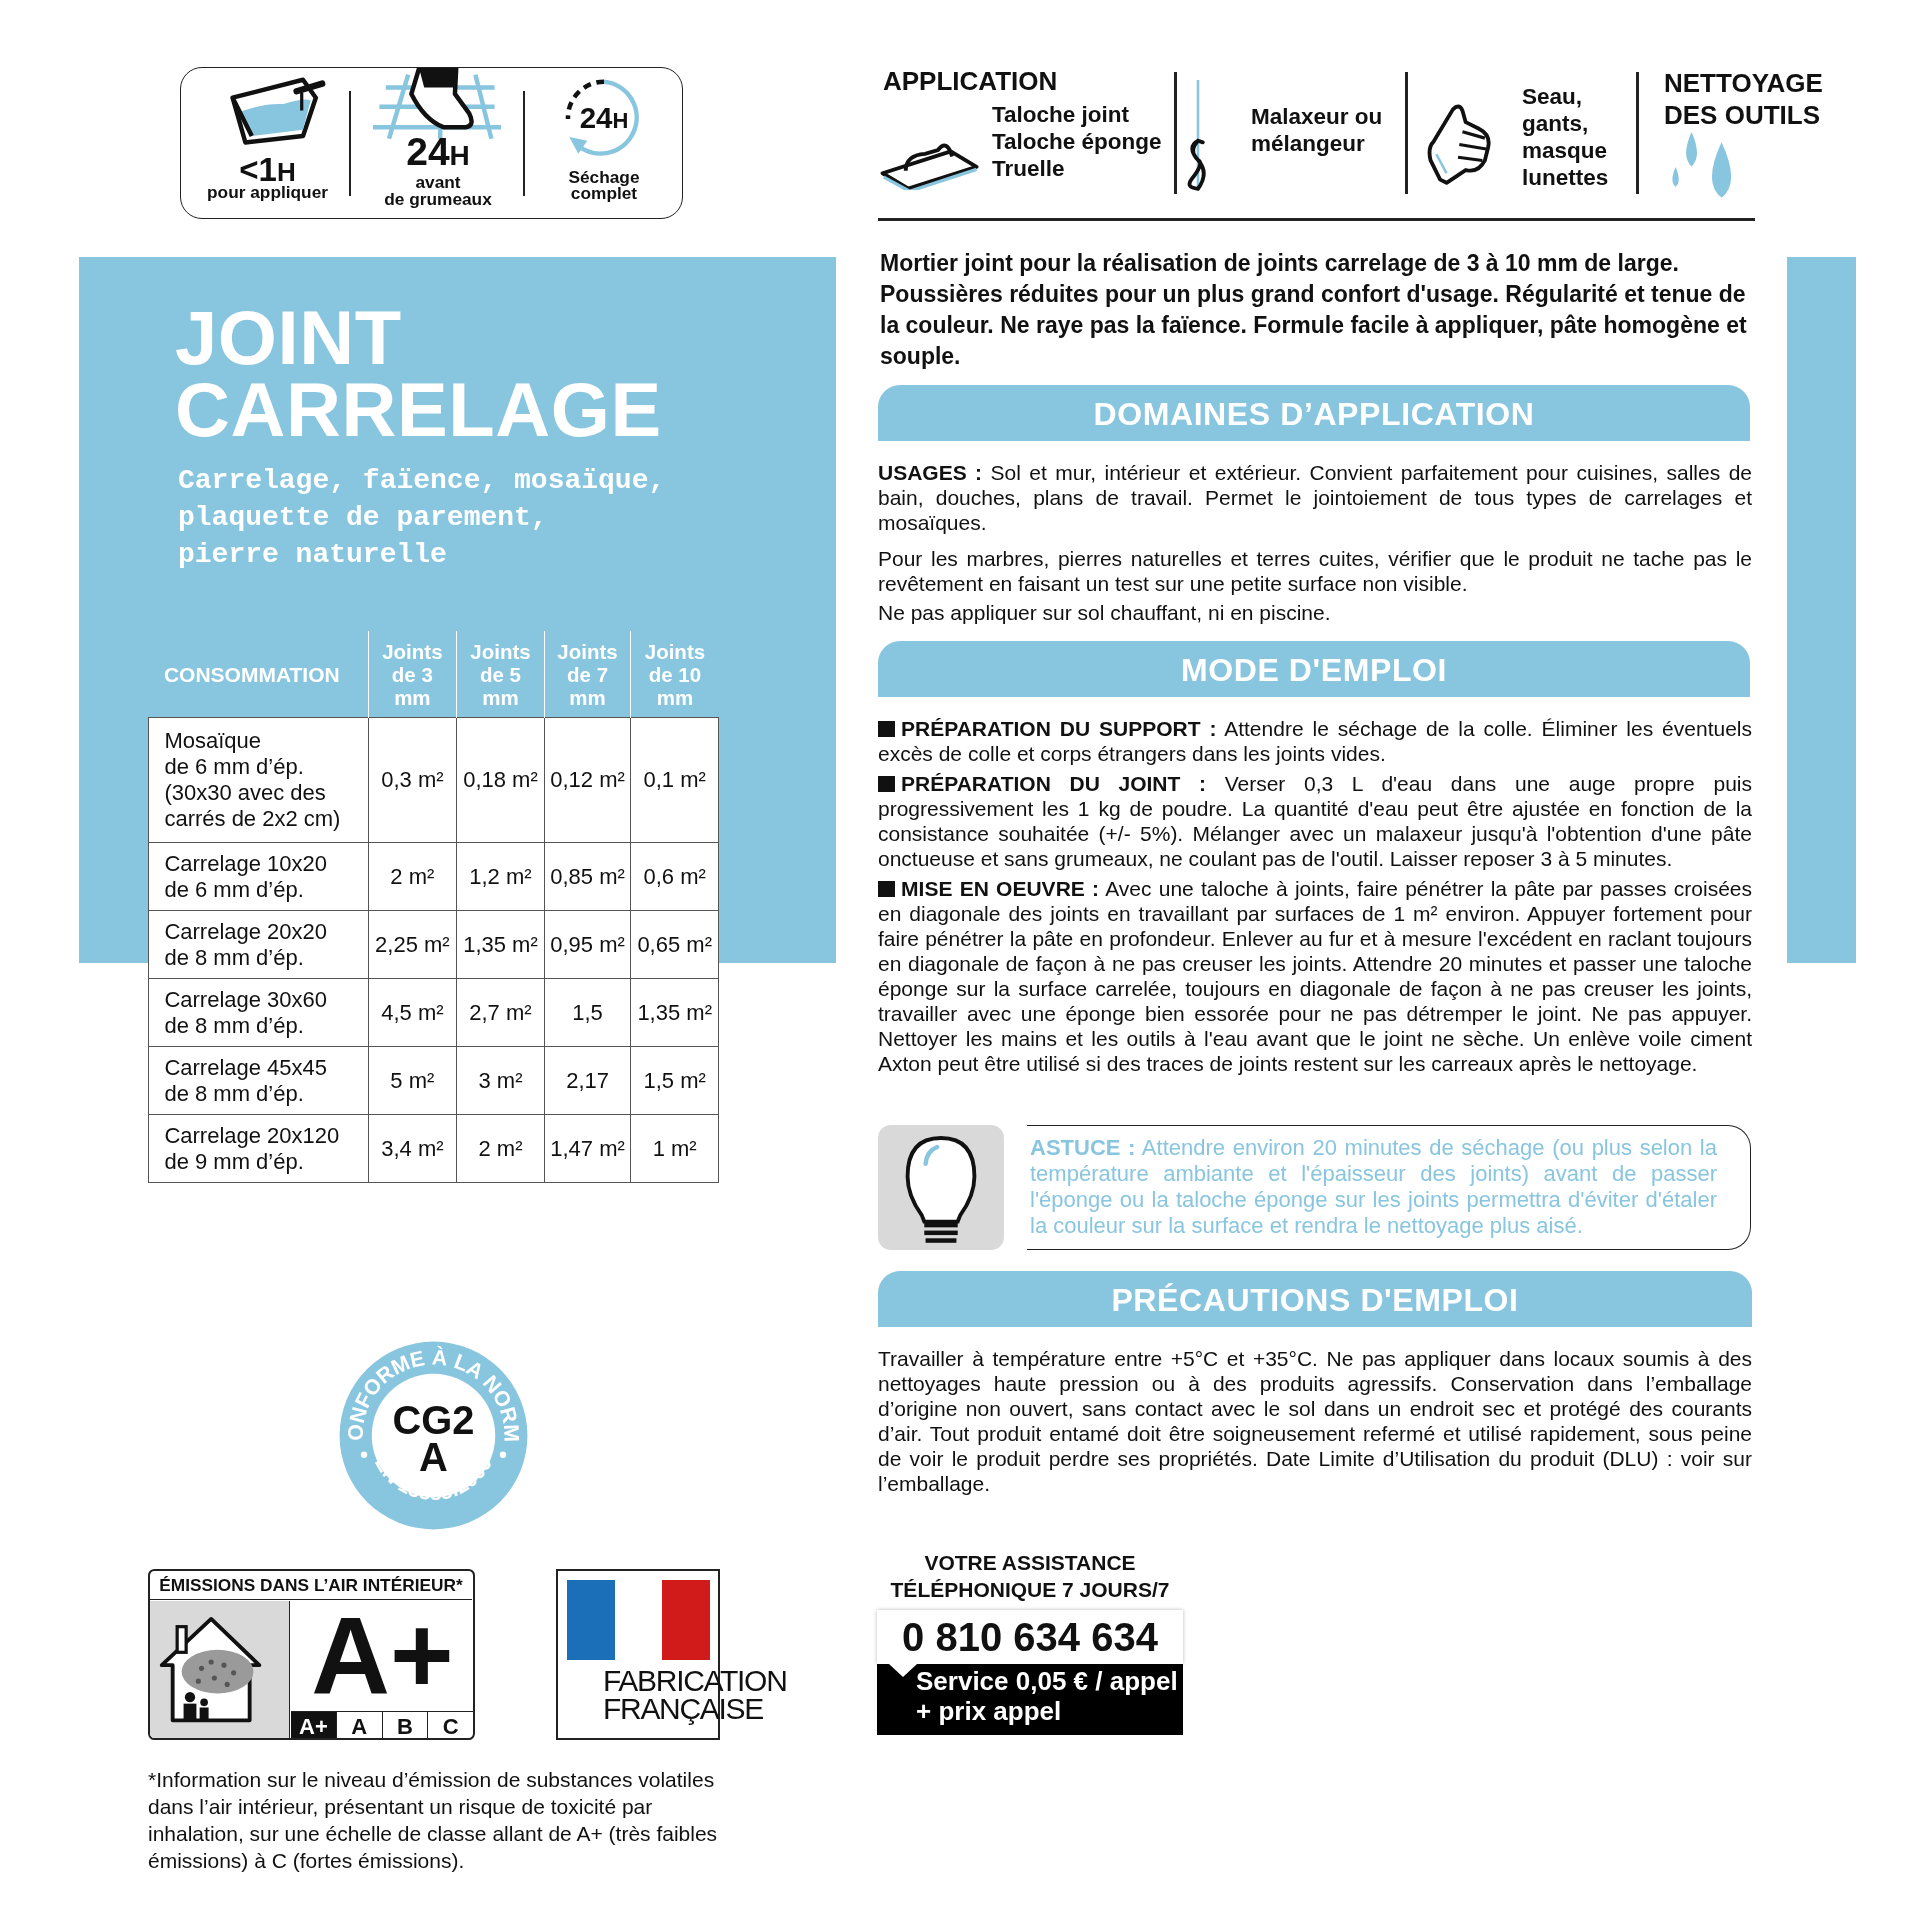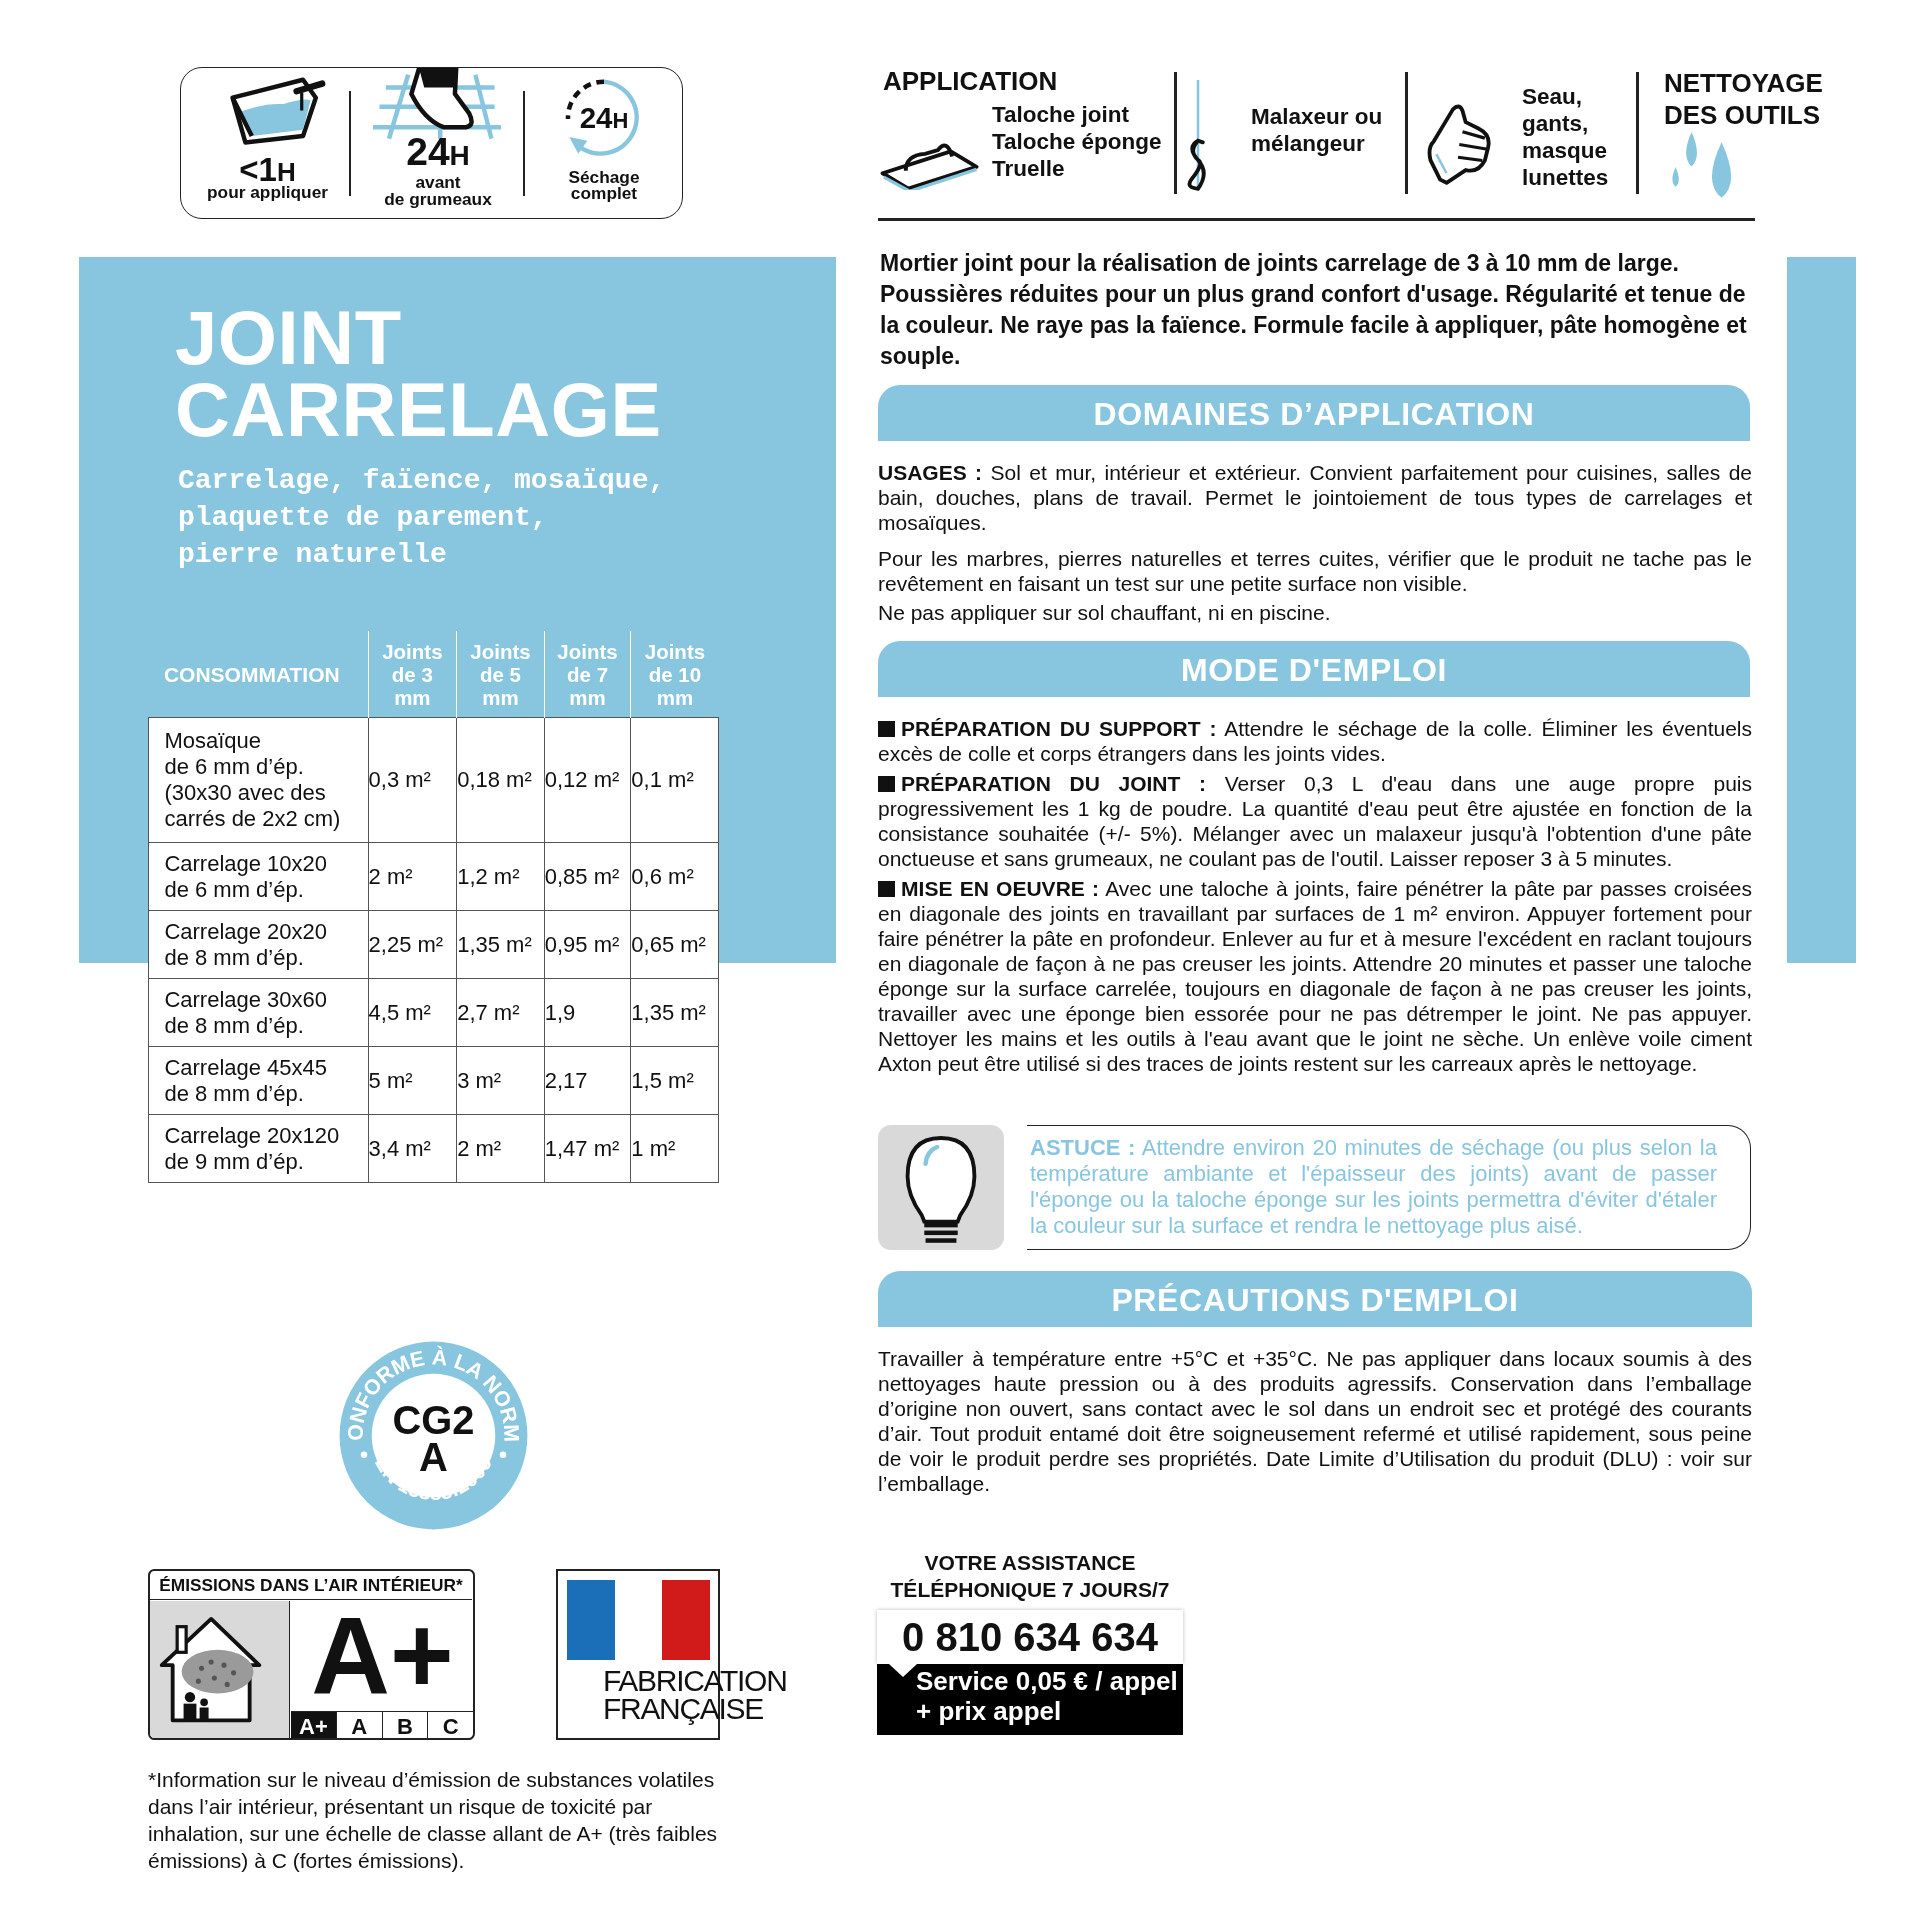--- a/index.html
+++ b/index.html
@@ -13,21 +13,21 @@
   .ib-big{font-weight:bold;font-size:33px;line-height:33px;}
   .ib-sm{font-weight:bold;font-size:17.3px;line-height:16.7px;}
   
   #panel{left:79px;top:257px;width:757px;height:706px;}
   #title{left:175px;top:302px;color:#fff;font-weight:bold;font-size:76px;line-height:72px;letter-spacing:0.6px;}
   #subtitle{left:178px;top:462px;color:#fff;font-weight:bold;font-size:28px;line-height:37px;font-family:Liberation Mono, monospace;}
   
   #tbl{left:148px;top:631px;width:571px;border-collapse:collapse;}
   #tbl th{color:#fff;font-weight:bold;font-size:20.5px;line-height:23px;padding:0;height:86px;vertical-align:middle;text-align:center;border-left:1.3px solid #fff;}
   #tbl th.first{text-align:left;padding-left:15.4px;border-left:none;font-size:21px;}
-  #tbl td{background:#fff;border:1.3px solid #555;font-size:22px;line-height:26px;text-align:left;vertical-align:middle;padding:0;}
+  #tbl td{background:#fff;border:1.3px solid #555;font-size:22px;line-height:26px;text-align:center;vertical-align:middle;padding:0;}
   #tbl td.lbl{text-align:left;padding-left:15.4px;}
   
   .hdr-label{font-weight:bold;font-size:26px;line-height:29.5px;}
   .tool{font-weight:bold;font-size:22.5px;line-height:27px;}
   .vsep{position:absolute;width:2.6px;background:#222;}
   #rule{left:878px;top:218px;width:877px;height:2.6px;background:#222;}
   #desc{left:880px;top:248px;width:876px;font-weight:bold;font-size:23px;line-height:31px;}
   .sec{left:878px;width:872px;height:56px;border-radius:22px 22px 0 0;color:#fff;font-weight:bold;font-size:32px;line-height:59px;text-align:center;letter-spacing:0.6px;}
   .body{left:878px;width:874px;font-size:21px;line-height:25px;text-align:justify;}
   .body p{margin:0 0 5.1px 0;}
@@ -176,21 +176,21 @@
       <td>0,95 m²</td>
       <td>0,65 m²</td>
     </tr>
     <tr style="height:68px">
       <td class="lbl">
           <div>Carrelage 30x60</div>
           <div>de 8 mm d’ép.</div>
         </td>
       <td>4,5 m²</td>
       <td>2,7 m²</td>
-      <td>1,9</td>
+      <td>1,5</td>
       <td>1,35 m²</td>
     </tr>
     <tr style="height:68px">
       <td class="lbl">
           <div>Carrelage 45x45</div>
           <div>de 8 mm d’ép.</div>
         </td>
       <td>5 m²</td>
       <td>3 m²</td>
       <td>2,17</td>

